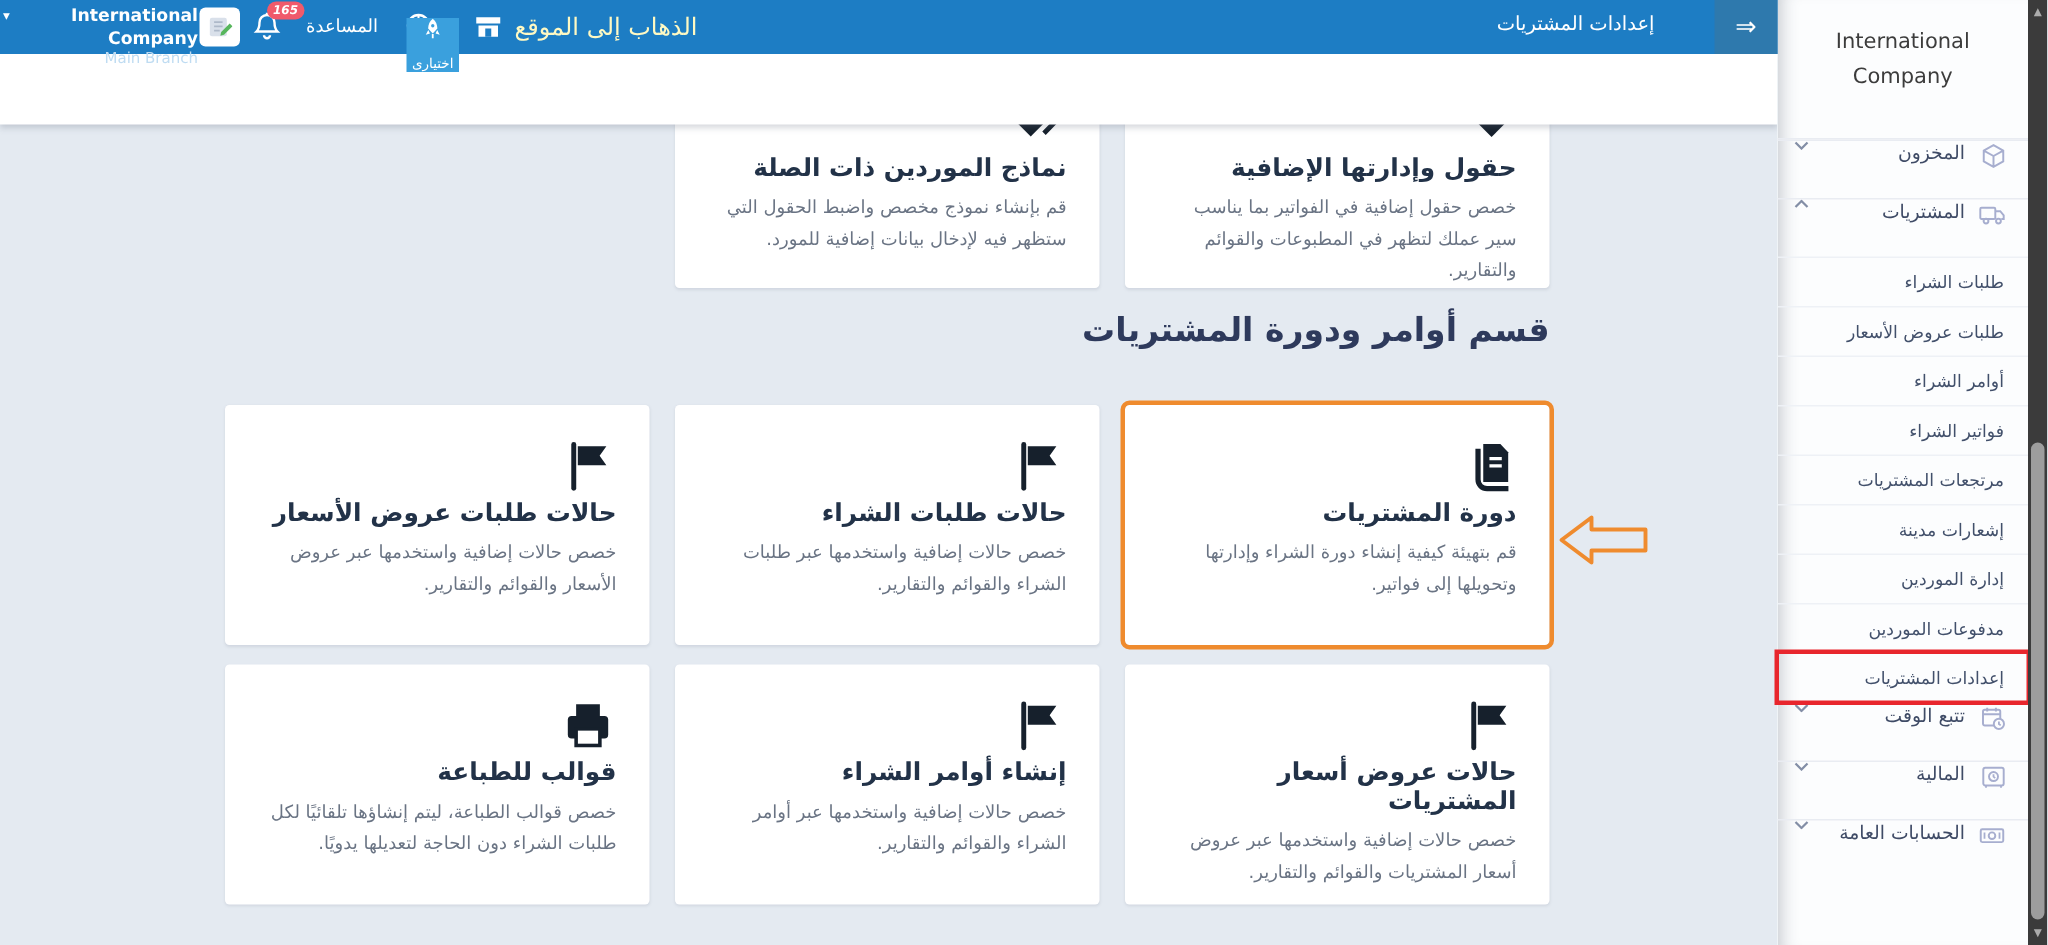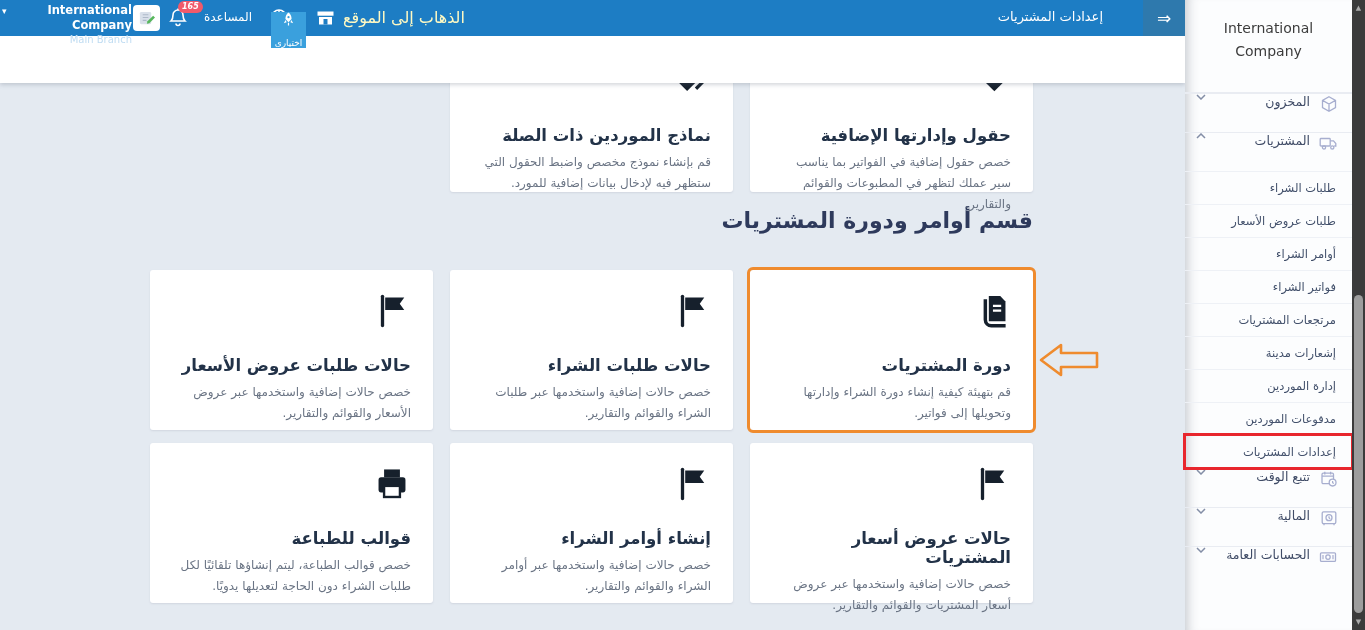--- a/index.html
+++ b/index.html
@@ -51,21 +51,21 @@
   .cards-row { position:absolute; left:150px; width:883px; display:grid; grid-template-columns:283px 283px 283px; gap:17px; direction:rtl; }
   .row-top { top:4px; z-index:5; }
   .row-2 { top:234px; }
   .row-3 { top:407px; }
   .card { background:#fff; border-radius:3px; padding:20px 22px 16px; text-align:right; direction:rtl;
           box-shadow:0 1px 2px rgba(120,130,150,.18); cursor:pointer; }
   .card.h152 { height:152px; }
   .card.h160 { height:160px; }
   .card.hl { outline:3px solid #ef8b2e; outline-offset:0; }
   .card-icon { height:40px; display:flex; justify-content:flex-start; align-items:flex-end; }
-  .card-title { margin-top:26px; font-size:16.5px; font-weight:bold; color:#223248; }
+  .card-title { margin-top:2px; font-size:16.5px; font-weight:bold; color:#223248; }
   .card-desc { margin-top:7px; font-size:12px; color:#6a7484; line-height:1.75; }
   .section-title { position:absolute; right:152px; top:172px; font-size:22px; font-weight:bold; color:#2e3a5c; direction:rtl; }
   .annot-arrow { position:absolute; left:1038px; top:306px; z-index:8; }
 </style>
 </head>
 <body>
 
 <div class="screen">
 
   <div class="topbar">

